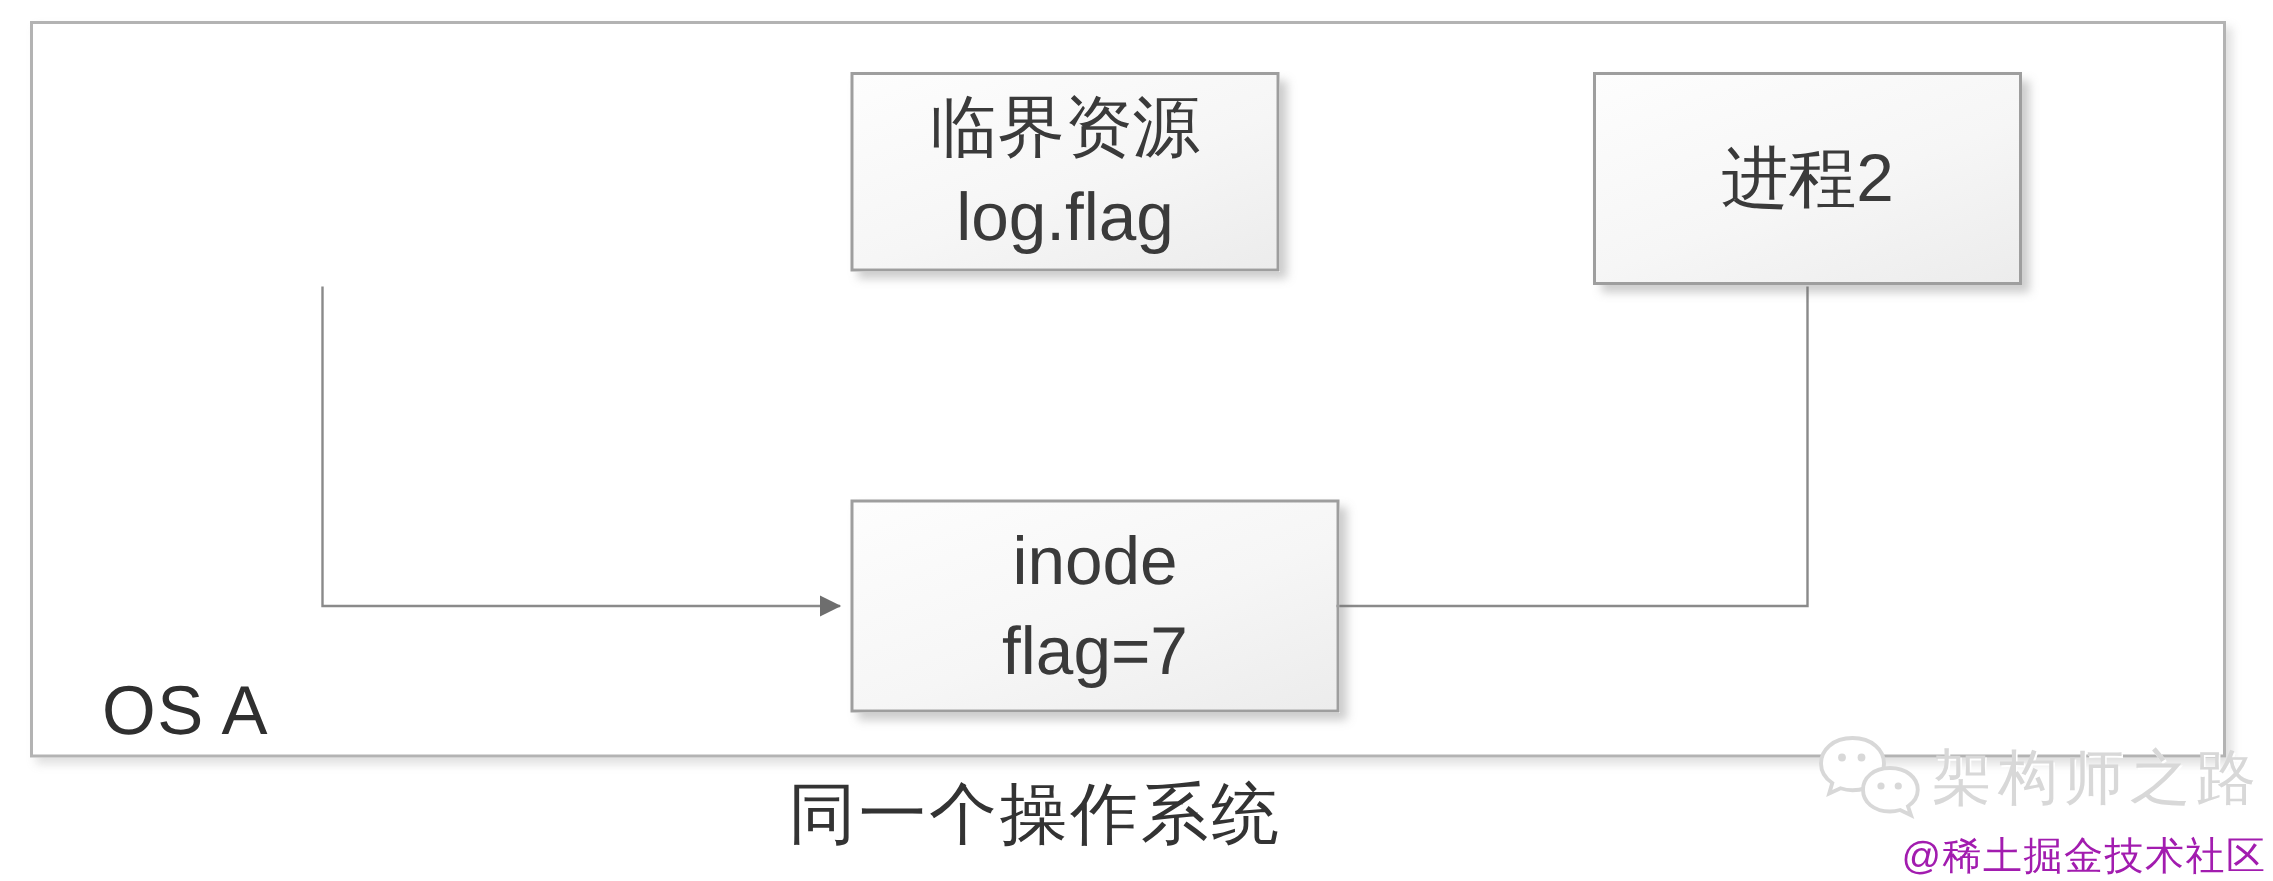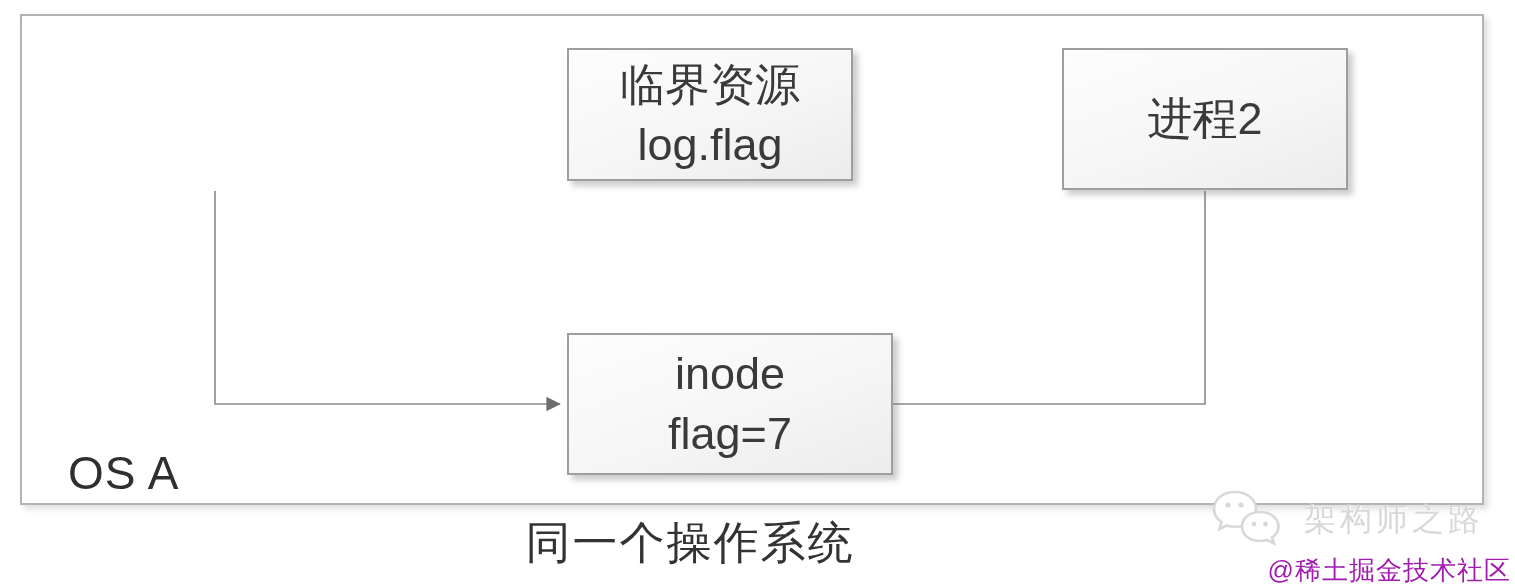--- a/index.html
+++ b/index.html
@@ -85,27 +85,27 @@
   .watermark {
     position: absolute;
     left: 1208px;
     top: 486px;
     display: flex;
     align-items: center;
     z-index: 4;
   }
   .wm-icon { width: 78px; height: 66px; }
   .wm-brand {
-    font-size: 32px;
+    font-size: 40px;
     color: #d8d8d8;
     letter-spacing: 4px;
     text-shadow: 1px 1px 0 #ffffff;
     white-space: nowrap;
     line-height: 1;
-    margin-left: 18px;
+    margin-left: 2px;
   }
   .wm-credit {
     position: absolute;
     right: 4px;
     top: 553px;
     font-size: 26px;
     color: #a21caf;
     letter-spacing: 1px;
     white-space: nowrap;
     z-index: 4;

